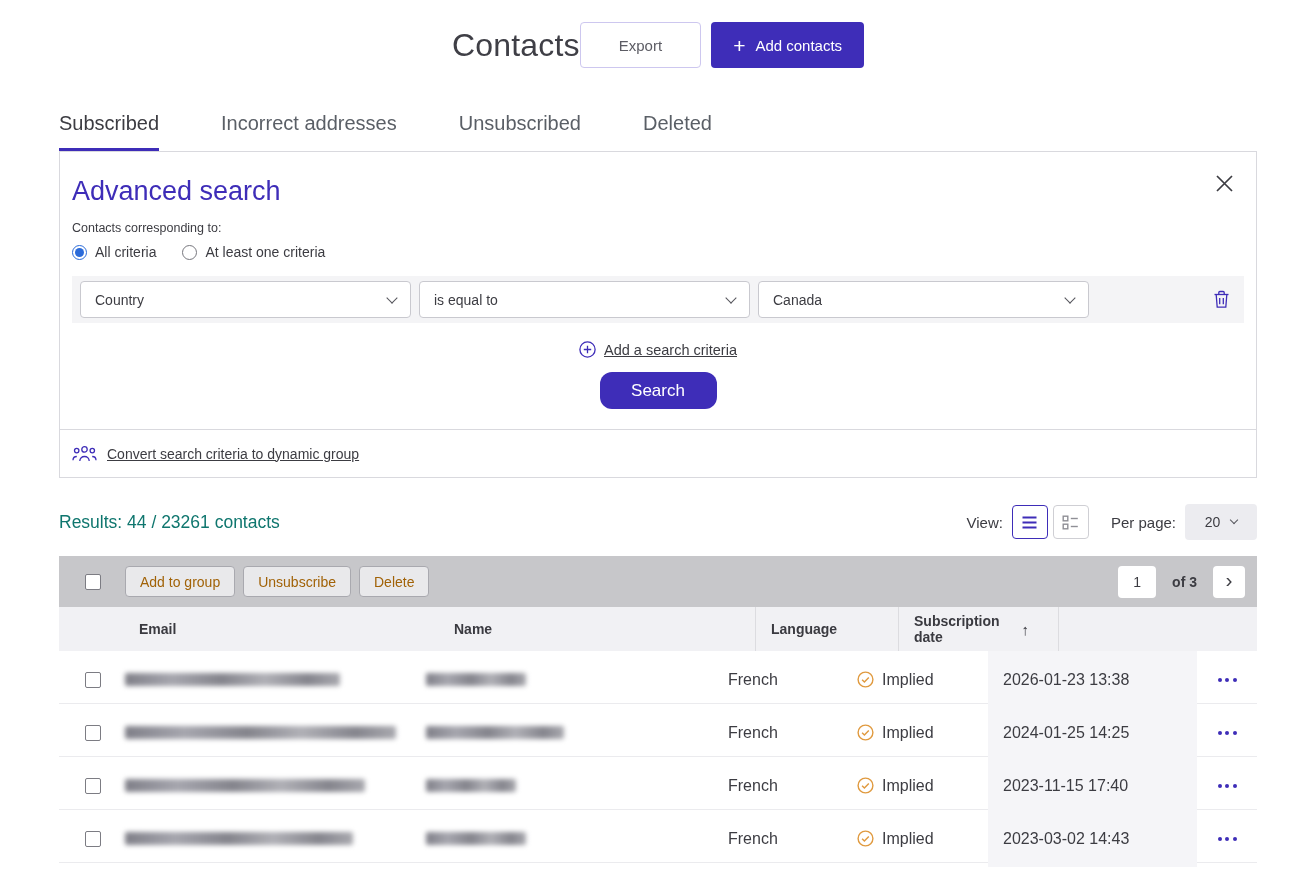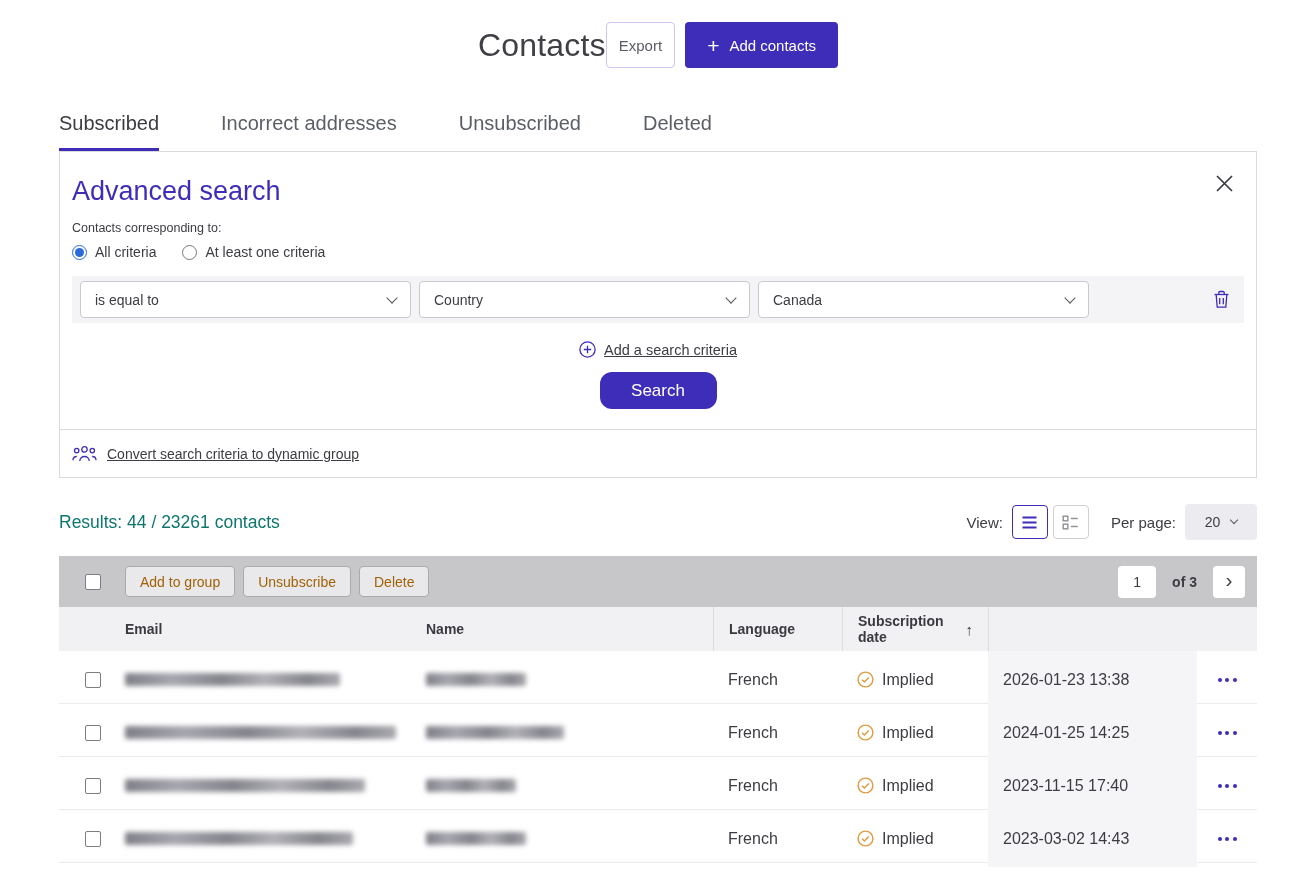--- a/index.html
+++ b/index.html
@@ -12,21 +12,21 @@
   body{
     background:#fff;color:#3c3c42;
     font-family:"Liberation Sans","DejaVu Sans",sans-serif;
   }
   .page{padding:0 49px 0 59px;width:1306px;}
 
   
   .topbar{display:flex;justify-content:center;align-items:center;padding-top:22px;}
   .topbar h1{font-size:32px;font-weight:500;color:#3f3f46;letter-spacing:.2px;}
   .top-actions{display:flex;gap:10px;align-items:center;}
-  .btn-export{height:46px;padding:0 12px;background:#fff;border:1px solid #cdc7ef;border-radius:4px;
+  .btn-export{height:46px;padding:0 38px;background:#fff;border:1px solid #cdc7ef;border-radius:4px;
     color:#5c5c64;font-size:15px;cursor:pointer;font-family:inherit;}
   .btn-add{height:46px;padding:0 22px;background:var(--accent);border:none;border-radius:4px;color:#fff;
     font-size:15px;display:flex;align-items:center;gap:10px;cursor:pointer;font-family:inherit;}
   .btn-add .plus{font-size:21px;line-height:1;font-weight:400;}
 
   
   .tabs{display:flex;gap:62px;margin-top:44px;}
   .tab{font-size:20px;color:#5a5f66;padding-bottom:13px;cursor:pointer;}
   .tab.active{color:#3c3c42;border-bottom:3px solid var(--accent);}
 
@@ -81,21 +81,21 @@
     font-size:14px;color:#a16207;cursor:pointer;font-family:inherit;margin-left:8px;}
   .bulk-btn.first{margin-left:24px;}
   .pagination{margin-left:auto;display:flex;align-items:center;gap:16px;}
   .page-box{width:38px;height:32px;background:#fff;border:none;border-radius:4px;text-align:center;
     font-size:14px;font-family:inherit;color:#3c3c42;}
   .page-total{font-weight:bold;font-size:14px;}
   .next-btn{width:32px;height:32px;background:#fff;border:none;border-radius:4px;display:flex;align-items:center;
     justify-content:center;cursor:pointer;color:#3c3c42;font-size:21px;line-height:1;padding-bottom:4px;font-family:inherit;}
 
   .grid{display:grid;grid-template-columns:51px 301px 302px 129px 146px 209px 1fr;align-items:center;}
-  .thead{background:#f1f1f4;height:44px;font-weight:bold;font-size:14px;color:#3a3a40;}
+  .thead{background:#f1f1f4;height:44px;font-weight:bold;font-size:14px;color:#3a3a40;gap:14px;}
   .thead .cell{height:44px;display:flex;align-items:center;padding:0 15px;}
   .thead .cell.sep{border-left:1px solid #dcdce0;}
   .thead .date-head{justify-content:space-between;cursor:pointer;}
   .sort-arrow{font-size:15px;font-weight:normal;}
 
   .trow{height:53px;border-bottom:1px solid #ebebee;font-size:16px;}
   .trow .cell{padding:0 15px;height:57px;display:flex;align-items:center;}
   .cb-cell{padding:0 0 0 26px !important;}
   .blur-bar{height:13px;border-radius:2px;display:inline-block;
     background:linear-gradient(90deg,#7f7f88 0%,#a6a6ae 22%,#84848c 45%,#b0b0b6 65%,#85858d 85%,#a9a9af 100%);
@@ -144,25 +144,25 @@
           <span class="radio selected"></span>
           <span>All criteria</span>
         </label>
         <label class="radio-opt">
           <span class="radio"></span>
           <span>At least one criteria</span>
         </label>
       </div>
       <div class="criteria-strip">
         <div class="select">
-          <span>is equal to</span>
+          <span>Country</span>
           <span class="chevron"></span>
         </div>
         <div class="select">
-          <span>Country</span>
+          <span>is equal to</span>
           <span class="chevron"></span>
         </div>
         <div class="select">
           <span>Canada</span>
           <span class="chevron"></span>
         </div>
         <button class="trash-btn">
           <svg width="17" height="19" viewBox="0 0 17 19" fill="none" stroke="currentColor" stroke-width="1.3">
             <path d="M1.5 4.5h14"></path>
             <path d="M5.8 4.3V2.6c0-.6.5-1.1 1.1-1.1h3.2c.6 0 1.1.5 1.1 1.1v1.7"></path>

